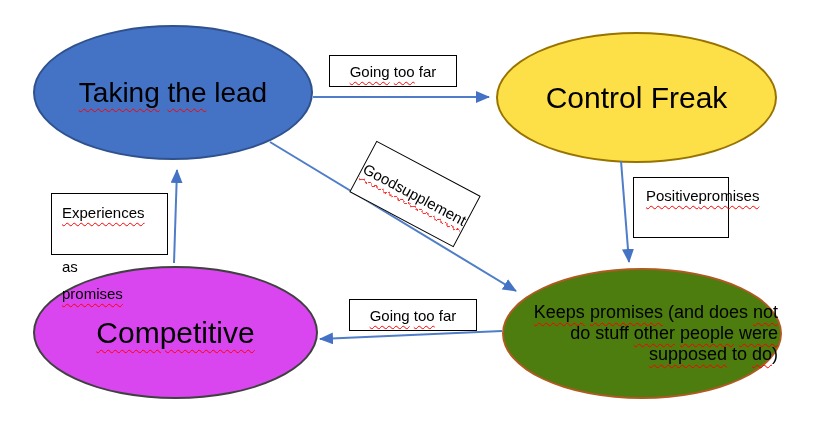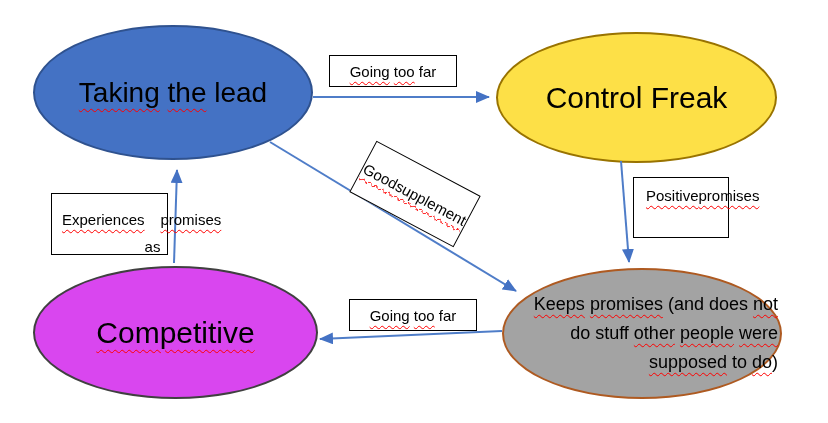--- a/index.html
+++ b/index.html
@@ -9,34 +9,34 @@
   }
   
   .node{
     position:absolute;border-radius:50%;display:flex;align-items:center;justify-content:center;
     text-align:right;box-sizing:border-box;z-index:1;
   }
   .node .txt{white-space:pre-wrap;}
   .node-blue  {left:33px; top:25px; width:280px;height:135px;background:#4472C4;border:2px solid #2F528F;font-size:28px;}
   .node-gold  {left:496px;top:32px; width:281px;height:131px;background:#fde047;border:2px solid #997300;font-size:30px;}
   .node-green {left:33px; top:266px;width:285px;height:133px;background:#d946ef;border:2px solid #404040;font-size:30px;}
-  .node-orange{left:502px;top:268px;width:280px;height:131px;background:#a3a3a3;border:2px solid #AE5A21;font-size:18px;line-height:29px;}
+  .node-orange{left:502px;top:268px;width:280px;height:131px;background:#4d7c0f;border:2px solid #AE5A21;font-size:18px;line-height:21px;}
   .node-orange .txt{width:272px;}
   
   .edges{position:absolute;left:0;top:0;z-index:2;}
   
   .lbl{
     position:absolute;background:#ffffff;border:1.5px solid #000;box-sizing:border-box;
     font-size:15px;display:flex;align-items:center;justify-content:center;
     white-space:pre-wrap;z-index:3;
   }
   .lbl-a{left:329px;top:55px; width:128px;height:32px;}
   .lbl-b{left:356px;top:165px;width:118px;height:58px;transform:rotate(28deg);text-align:center;line-height:21px;}
   .lbl-c{left:633px;top:177px;width:96px; height:61px;justify-content:flex-start;align-items:flex-start;padding:4px 0 0 12px;line-height:27px;}
-  .lbl-d{left:51px; top:193px;width:117px;height:62px;justify-content:flex-start;align-items:flex-start;padding:12px 0 0 10px;line-height:27px;}
+  .lbl-d{left:51px; top:193px;width:117px;height:62px;justify-content:flex-start;align-items:flex-start;padding:5px 0 0 10px;line-height:27px;flex-direction:column;}
   .lbl-e{left:349px;top:299px;width:128px;height:32px;}
   
   .wavy{
     text-decoration-line:underline;text-decoration-style:wavy;
     text-decoration-color:#ff0000;text-decoration-thickness:1px;text-underline-offset:4px;
   }
   .node-blue .wavy,.node-gold .wavy,.node-green .wavy{text-underline-offset:6px;}
 </style>
 </head>
 <body>

